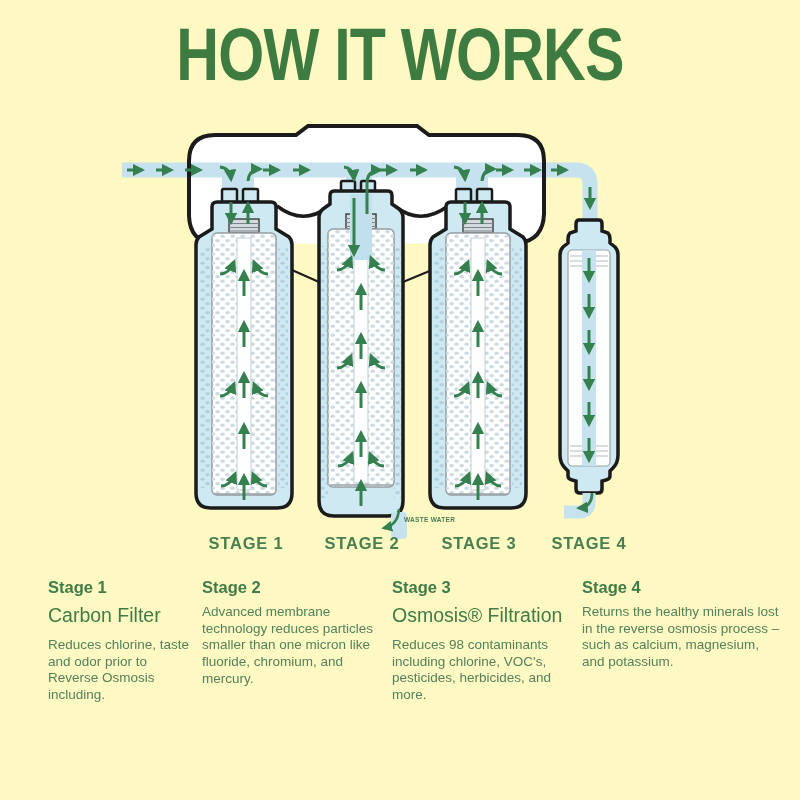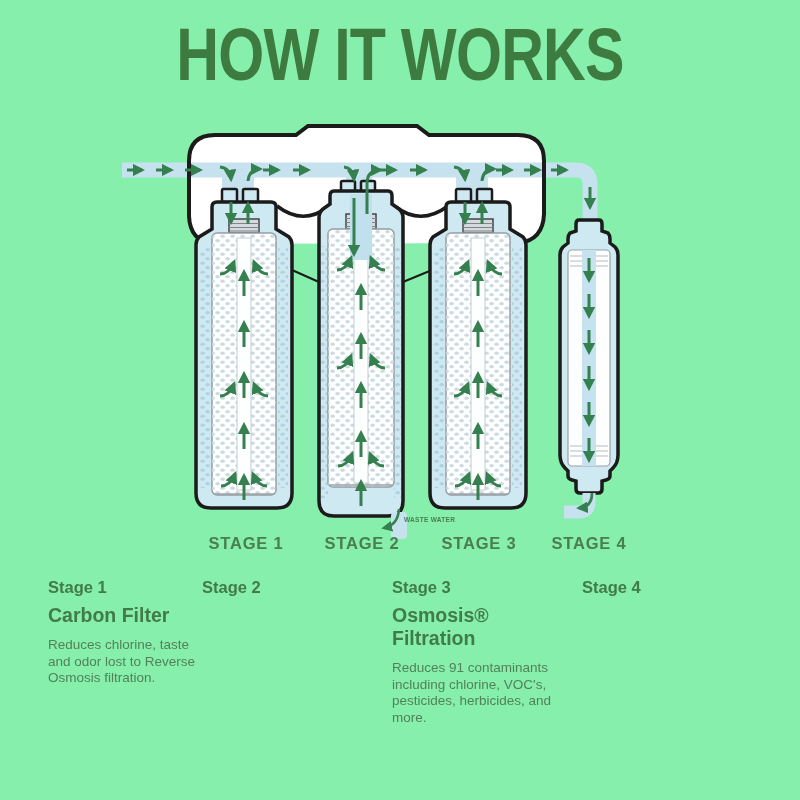--- a/index.html
+++ b/index.html
@@ -1,35 +1,35 @@
 <!DOCTYPE html>
 <html><head>
 <meta charset="utf-8">
 <style>
   html,body{margin:0;padding:0;}
   body{
     width:800px;height:800px;background:#ffffff;position:relative;overflow:hidden;
     font-family:"Liberation Sans", sans-serif;
   }
-  .page{position:absolute;inset:0;background:#86efac;}
+  .page{position:absolute;inset:0;background:#fef9c3;}
   .title{
     position:absolute;left:0;right:0;top:18px;text-align:center;
     font-size:74px;font-weight:bold;line-height:1;color:#3e7b40;
     letter-spacing:-1px;transform:scaleX(.80);transform-origin:50% 0;
     white-space:nowrap;
   }
   .diagram{position:absolute;left:0;top:0;}
   .cols{position:absolute;left:0;top:578px;width:800px;height:200px;}
   .col{position:absolute;top:0;}
   .col1{left:48px;width:148px;}
   .col2{left:202px;width:184px;}
   .col3{left:392px;width:180px;}
   .col4{left:582px;width:200px;}
   .stage-label{font-size:16.5px;font-weight:bold;color:#417c48;margin:0 0 7px 0;}
-  .stage-name{font-size:19.5px;font-weight:bold;color:#417c48;margin:0 0 10px 0;}
+  .stage-name{font-size:19.5px;font-weight:normal;color:#417c48;margin:0 0 10px 0;}
   .stage-desc{font-size:13.5px;line-height:1.24;color:#52815a;margin:0;}
   .st-label{font-family:"Liberation Sans",sans-serif;font-size:16.5px;font-weight:bold;
     fill:#4a7e51;letter-spacing:.8px;text-anchor:middle;}
   .ww-label{font-family:"Liberation Sans",sans-serif;font-size:6.5px;font-weight:bold;
     fill:#4a7e51;letter-spacing:.3px;}
 </style>
 </head>
 <body>
 
 <div class="page">
@@ -200,28 +200,30 @@
     <text class="st-label" x="246" y="549">STAGE 1</text>
     <text class="st-label" x="362" y="549">STAGE 2</text>
     <text class="st-label" x="479" y="549">STAGE 3</text>
     <text class="st-label" x="589" y="549">STAGE 4</text>
   </svg>
 
   <div class="cols">
     <div class="col col1">
       <div class="stage-label">Stage 1</div>
       <div class="stage-name">Carbon Filter</div>
-      <p class="stage-desc">Reduces chlorine, taste and odor lost to Reverse Osmosis filtration.</p>
+      <p class="stage-desc">Reduces chlorine, taste and odor prior to Reverse Osmosis including.</p>
     </div>
     <div class="col col2">
       <div class="stage-label">Stage 2</div>
+      <p class="stage-desc">Advanced membrane technology reduces particles smaller than one micron like fluoride, chromium, and mercury.</p>
     </div>
     <div class="col col3">
       <div class="stage-label">Stage 3</div>
       <div class="stage-name">Osmosis® Filtration</div>
-      <p class="stage-desc">Reduces 91 contaminants including chlorine, VOC's, pesticides, herbicides, and more.</p>
+      <p class="stage-desc">Reduces 98 contaminants including chlorine, VOC's, pesticides, herbicides, and more.</p>
     </div>
     <div class="col col4">
       <div class="stage-label">Stage 4</div>
+      <p class="stage-desc">Returns the healthy minerals lost in the reverse osmosis process – such as calcium, magnesium, and potassium.</p>
     </div>
   </div>
 
 </div>
 
 </body></html>

